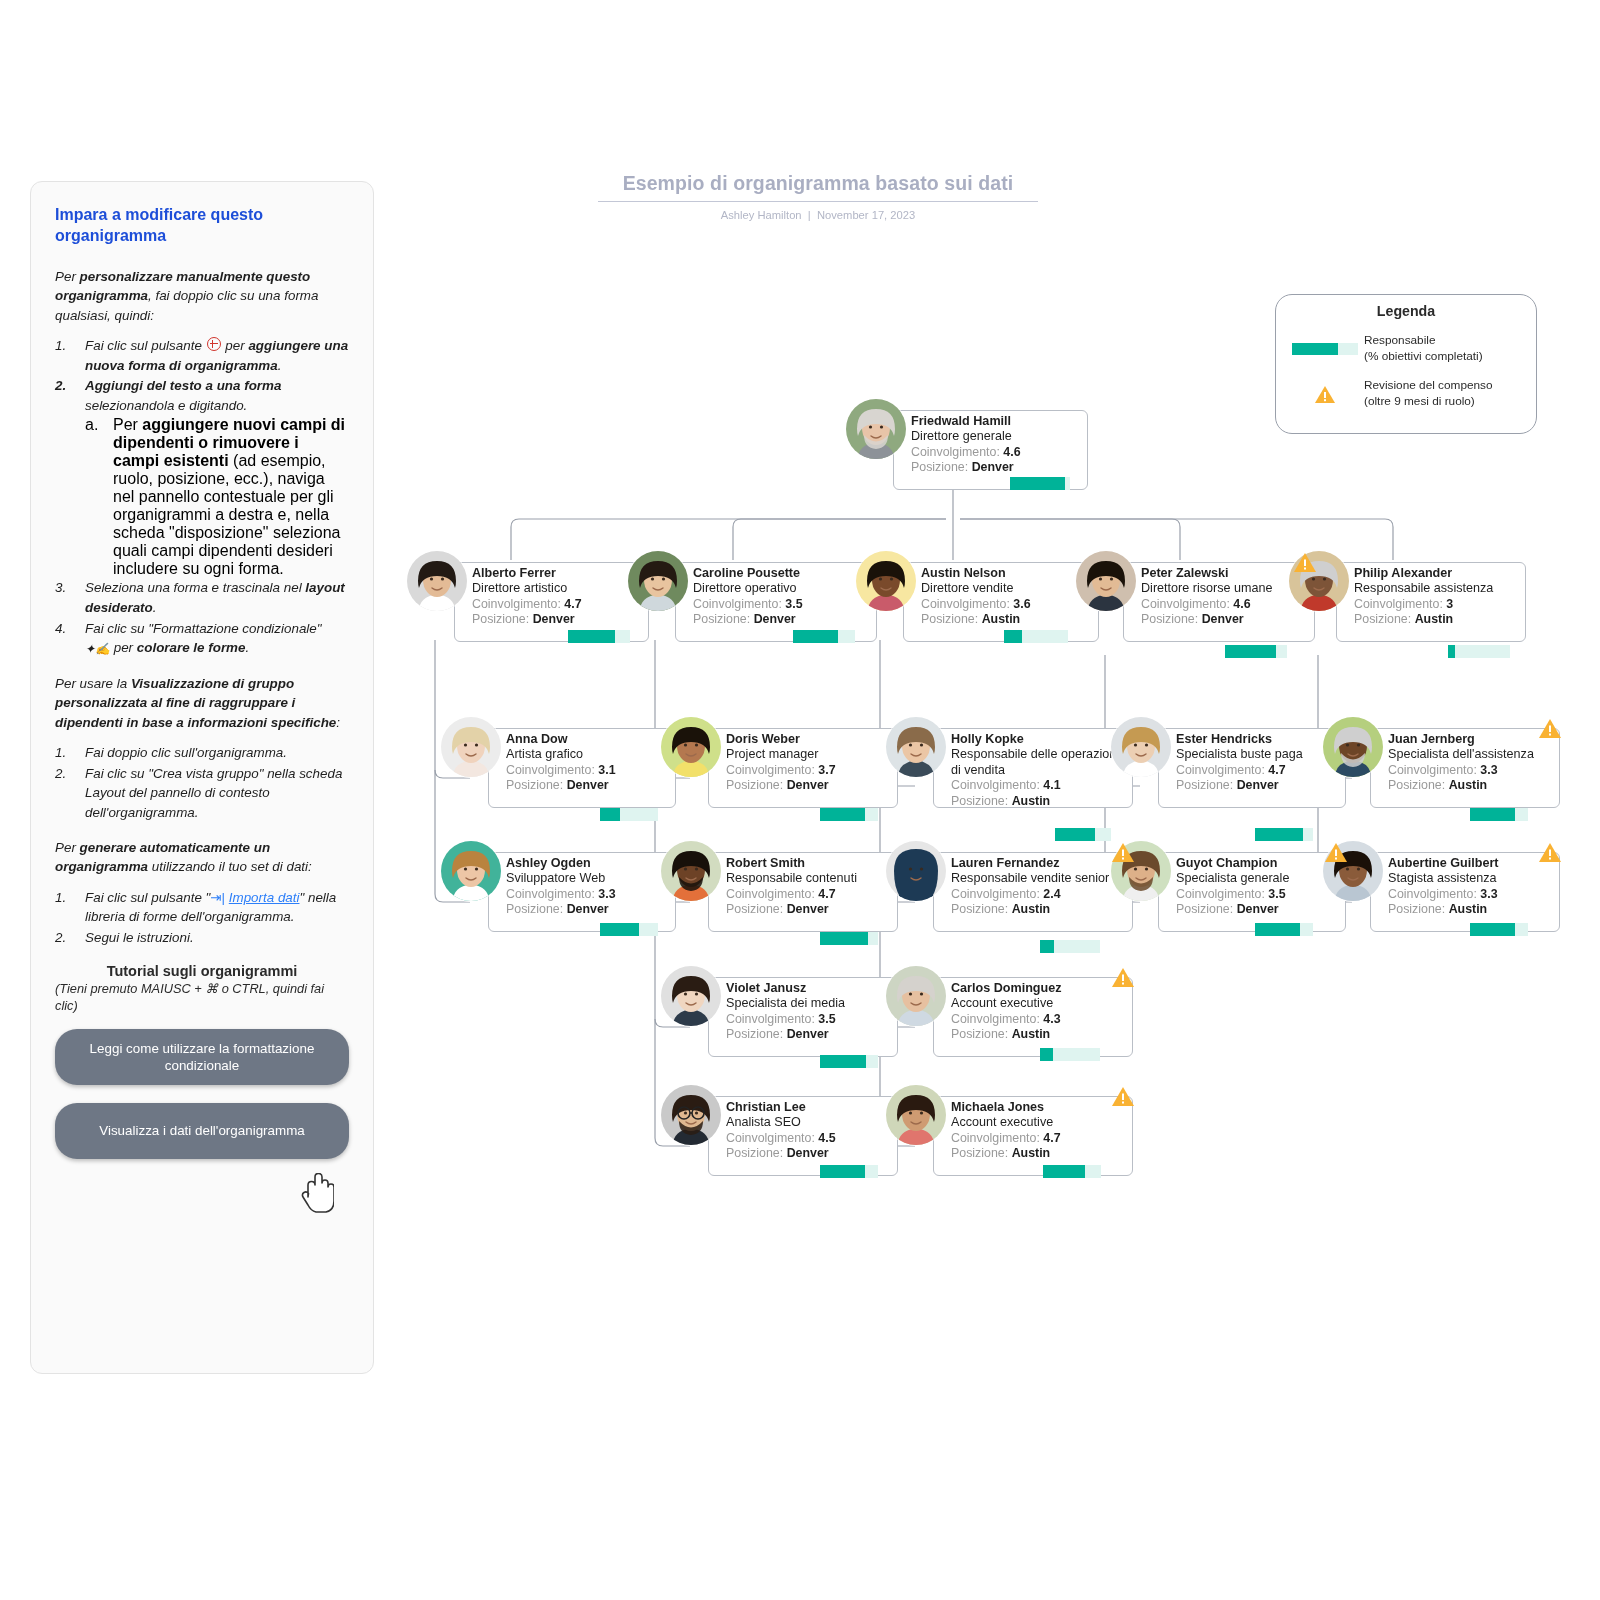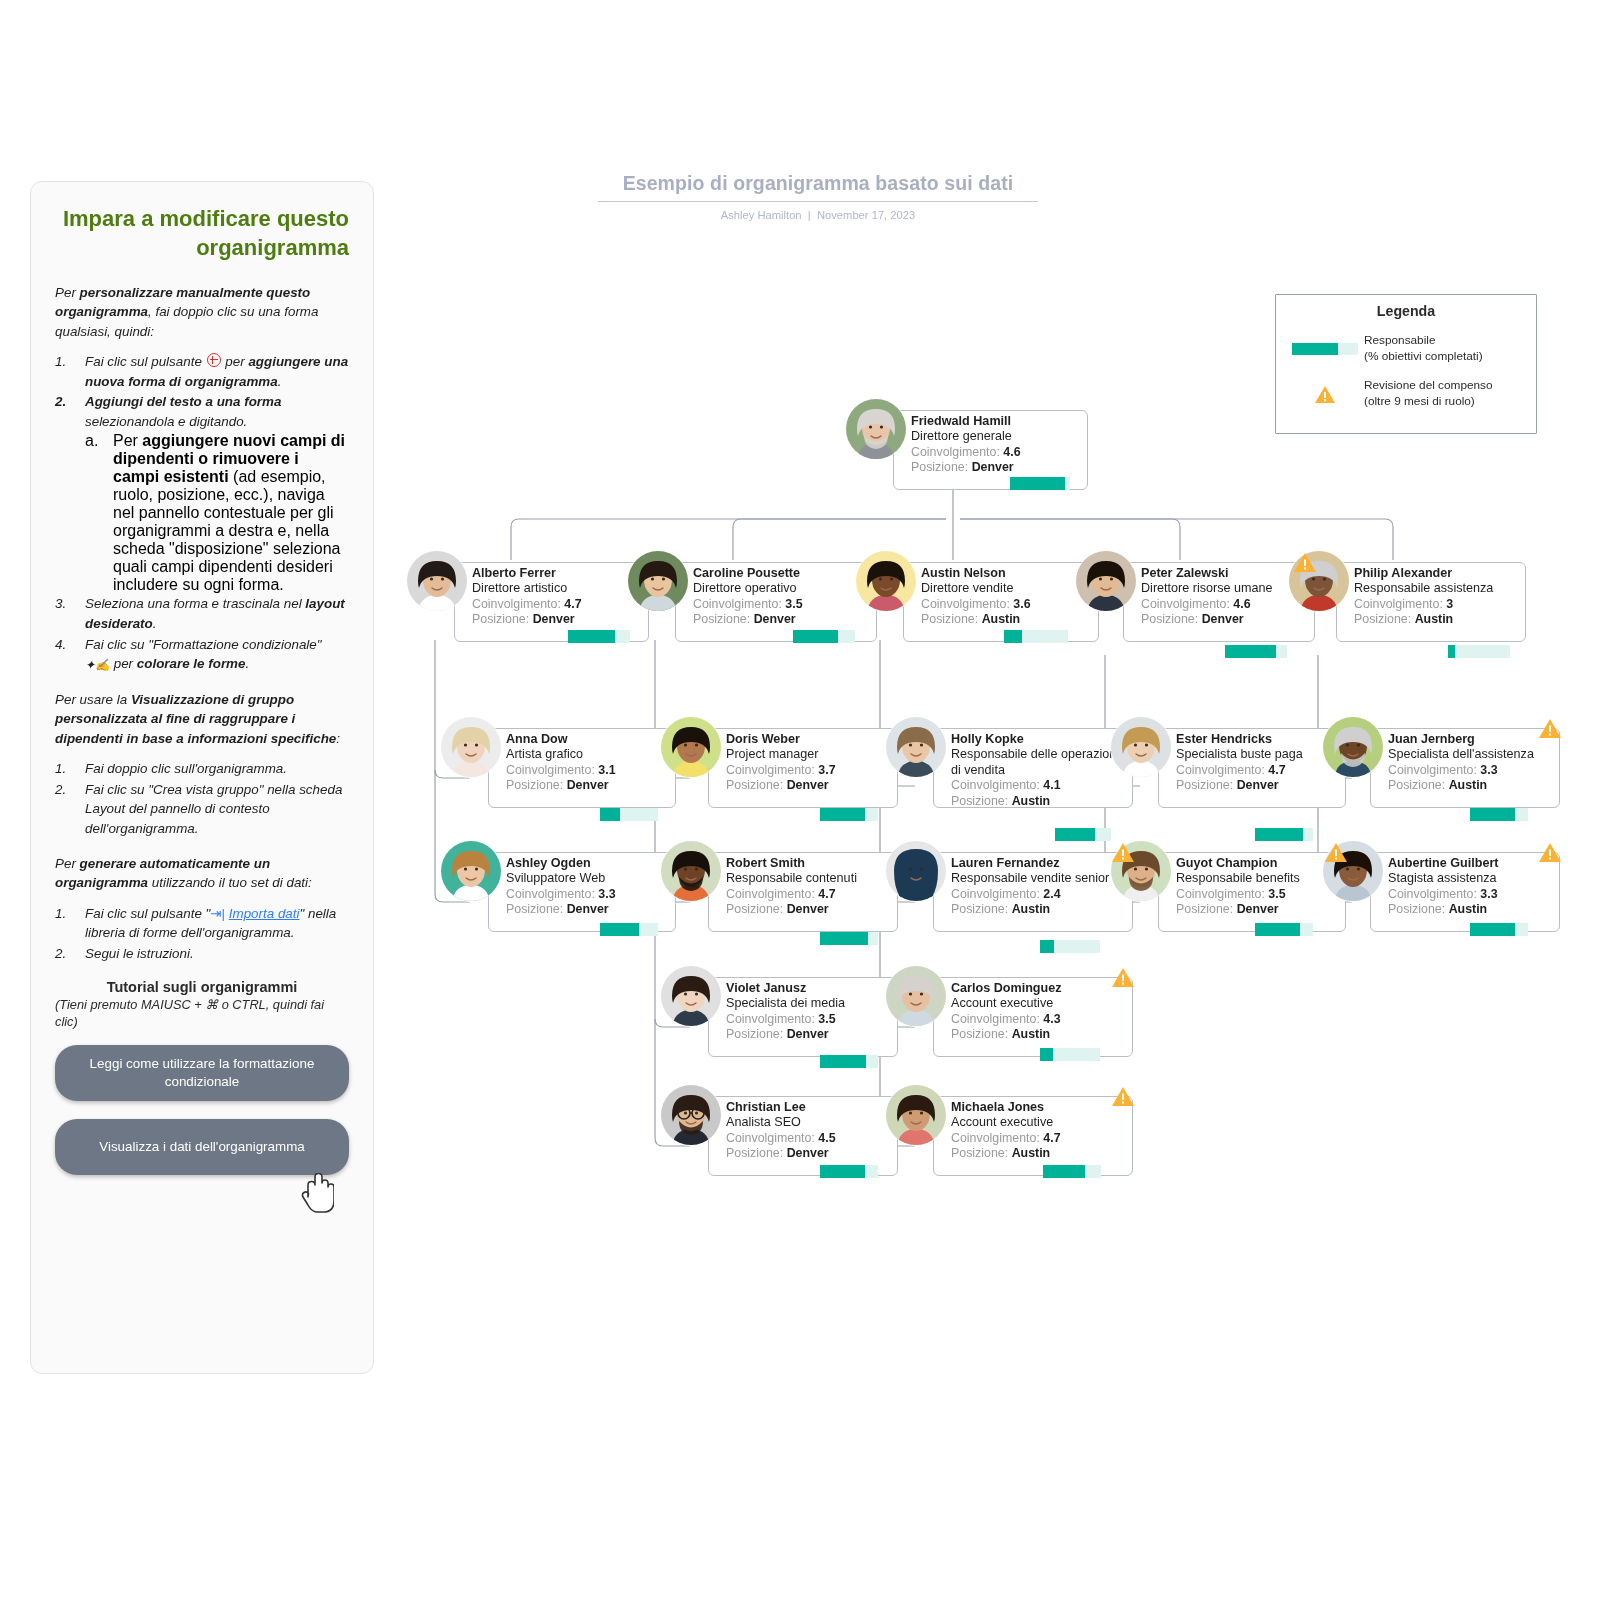--- a/index.html
+++ b/index.html
@@ -23,24 +23,24 @@
     width: 344px;
     height: 1193px;
     background: #fafafa;
     border: 1px solid #e3e3e3;
     border-radius: 12px;
     box-sizing: border-box;
     padding: 22px 24px 18px 24px;
     overflow: hidden;
   }
   .side-title {
-    font-size: 22px;
+    font-size: 16px;
     font-weight: bold;
-    color: #4d7c0f;
-    text-align: right;
+    color: #1d4ed8;
+    text-align: left;
     line-height: 1.33;
     margin-bottom: 20px;
   }
   .para {
     font-size: 13.4px;
     font-style: italic;
     color: #1f1f1f;
     line-height: 1.46;
     margin-bottom: 11px;
   }
@@ -145,21 +145,21 @@
 
   
   #legend {
     position: absolute;
     left: 1275px;
     top: 294px;
     width: 262px;
     height: 140px;
     background: #ffffff;
     border: 1px solid #9aa0ab;
-    border-radius: 1px;
+    border-radius: 17px;
     box-sizing: border-box;
   }
   #legend-title {
     text-align: center;
     font-size: 14.2px;
     font-weight: bold;
     color: #2b2b2b;
     margin-top: 8px;
   }
   .legend-row {
@@ -891,21 +891,21 @@
     <path d="M18 36 q12 13 24 0 q0 13-12 14 q-12-1-12-14z" fill="#6b4a2c" opacity="0.85"></path>
     <path d="M11 30 q0-20 19-20 t19 20 q0 4-1 7 q-3-12-18-12 t-18 12 q-1-3-1-7z" fill="#6b4a2c"></path>
     <circle cx="24.5" cy="28" r="1.6" fill="#3a2a1e"></circle>
     <circle cx="35.5" cy="28" r="1.6" fill="#3a2a1e"></circle>
     <path d="M25 37 q5 4 10 0" fill="none" stroke="#9c6a4c" stroke-width="1.4" stroke-linecap="round"></path>
 
   </svg>
       </div>
       <div class="node-body">
         <div class="node-name">Guyot Champion</div>
-        <div class="node-role">Responsabile benefits</div>
+        <div class="node-role">Specialista generale</div>
         <div class="node-field"><span>Coinvolgimento:</span> <b>3.5</b></div>
         <div class="node-field"><span>Posizione:</span> <b>Denver</b></div>
       </div>
     </div>
     <div class="perf-bar" style="left: 1255px; top: 923px; width: 58px;">
       <div class="perf-fill" style="width: 78%;"></div>
     </div>
     <div class="node-warn" style="left: 1324px; top: 842px;"><svg width="24" height="21" viewBox="0 0 24 21">
         <path d="M12 1 L23 20 L1 20 Z" fill="#f9b233"></path>
         <rect x="11" y="7.5" width="2" height="6.5" fill="#ffffff"></rect>

